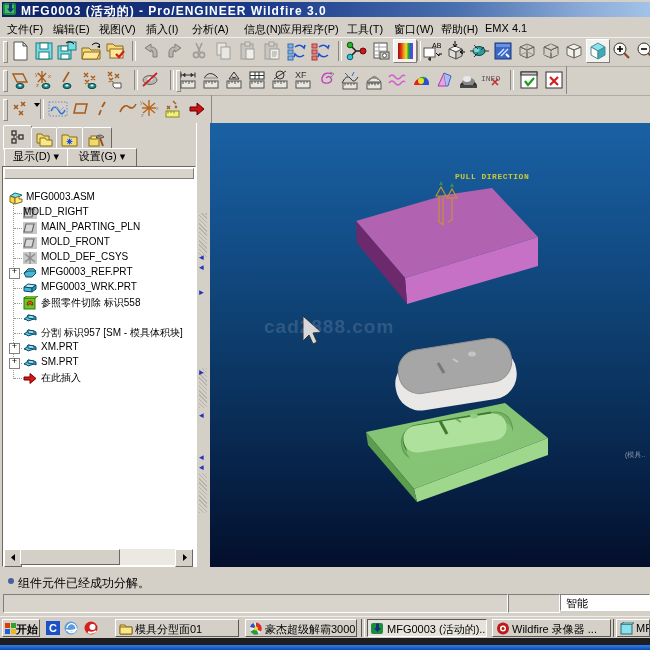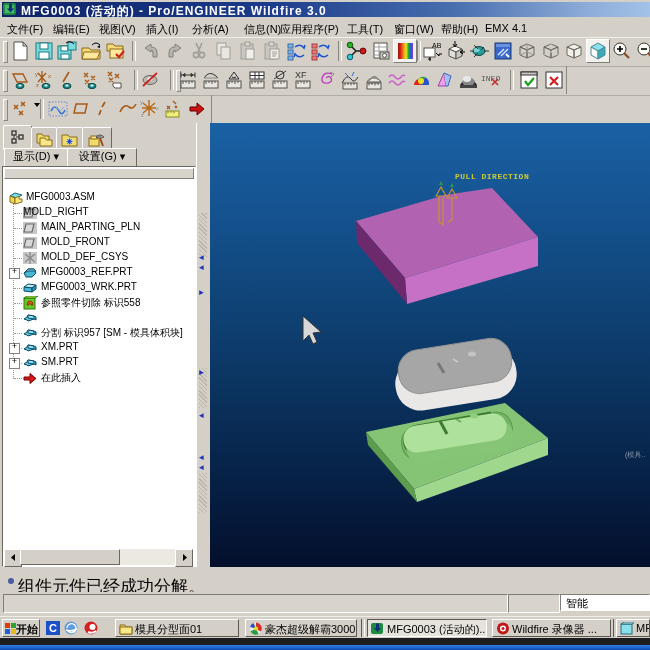--- a/index.html
+++ b/index.html
@@ -30,21 +30,21 @@
 .sbtn svg{display:block;margin:4px auto;}
 #sash{left:196px;top:123px;width:13px;height:444px;background:#d4d0c8;border-left:1px solid #fff;border-right:1px solid #8a8880;}
 .sashmark{position:absolute;font-size:8px;color:#2233bb;left:2px;font-weight:bold;font-family:"Liberation Mono",monospace;}
 .hatch{position:absolute;left:2px;width:8px;background:repeating-linear-gradient(45deg,#b8b4ac 0 1px,#d4d0c8 1px 3px);}
 #viewport{left:210px;top:123px;width:440px;height:444px;background:linear-gradient(180deg,#1a61a4 0%,#14518d 22%,#0e4071 45%,#092c55 68%,#051a3c 88%,#040f2b 100%);}
 #watermark{position:absolute;left:54px;top:193px;font-size:19px;font-weight:bold;color:rgba(205,220,235,0.17);letter-spacing:1px;}
 #pulltext{position:absolute;left:245px;top:49px;font-size:8px;color:#c9c937;font-family:"Liberation Mono",monospace;font-weight:bold;letter-spacing:0.5px;}
 #tinytxt{position:absolute;left:415px;top:327px;font-size:7px;color:#8a97a8;}
 #msgbar{left:0;top:567px;width:650px;height:25px;background:#d4d0c8;}
 #msgdot{position:absolute;left:8px;top:11px;width:6px;height:6px;border-radius:50%;background:#4a5e9e;}
-#msgtext{position:absolute;left:18px;top:8px;font-size:17px;color:#000;}
+#msgtext{position:absolute;left:18px;top:8px;font-size:12px;color:#000;}
 #filterbar{left:0;top:592px;width:650px;height:24px;background:#d4d0c8;}
 .ffield{position:absolute;top:2px;height:17px;border:1px solid;border-color:#807e78 #fff #fff #807e78;background:#d8d4cc;}
 #smartbox{position:absolute;left:560px;top:2px;width:90px;height:17px;border:1px solid;border-color:#807e78 #fff #fff #807e78;background:#fff;font-size:11px;padding:1px 0 0 5px;box-sizing:border-box;}
 #taskbar{left:0;top:616px;width:650px;height:22px;background:#d2cec6;border-top:1px solid #efede7;}
 .tkbtn{position:absolute;top:2px;height:18px;background:#d4d0c8;border:1px solid;border-color:#fff #5a5850 #5a5850 #fff;font-size:11px;color:#000;white-space:nowrap;overflow:hidden;box-sizing:border-box;}
 .tkbtn .lbl{position:absolute;left:19px;top:2px;}
 .tkico{position:absolute;left:3px;top:2px;width:14px;height:13px;}
 .tkico svg{width:14px;height:13px;display:block;}
 .tksep{position:absolute;top:2px;width:2px;height:18px;border-left:1px solid #5a5850;border-right:1px solid #fff;}
 .qlico{position:absolute;top:4px;width:14px;height:14px;}
@@ -704,20 +704,21 @@
 <ellipse cx="262" cy="231" rx="4" ry="2.5" fill="#c4c4c4"></ellipse>
 <g stroke="#c8952a" fill="none" stroke-width="1.1">
         <path d="M226 73 l5 -9 l5 9 z"></path>
         <path d="M237 75 l5 -9 l5 9 z"></path>
         <path d="M229 73 l0 26 l4 3 l0 -27"></path>
         <path d="M242 75 l0 22 l-4 2"></path>
       </g>
 <path d="M229 62 l2 -4 l2 4 z M240 64 l2 -4 l2 4 z" fill="#2a9a4a"></path>
 <path d="M93 193 l0 25 l6 -6 l4 9 l4 -2 l-4 -9 l8 -1 z" fill="#d8d8d8" stroke="#333" stroke-width="1"></path>
 </svg>
+<div id="watermark">cad2888.com</div>
 <div id="pulltext">PULL DIRECTION</div>
 <div id="tinytxt">(模具..</div>
 </div>
 <div class="abs" id="msgbar">
     <div id="msgdot"></div>
     <div id="msgtext">组件元件已经成功分解。</div>
   </div>
 <div class="abs" id="filterbar">
     <div class="ffield" style="left:3px;width:503px;"></div>
     <div class="ffield" style="left:508px;width:50px;"></div>

